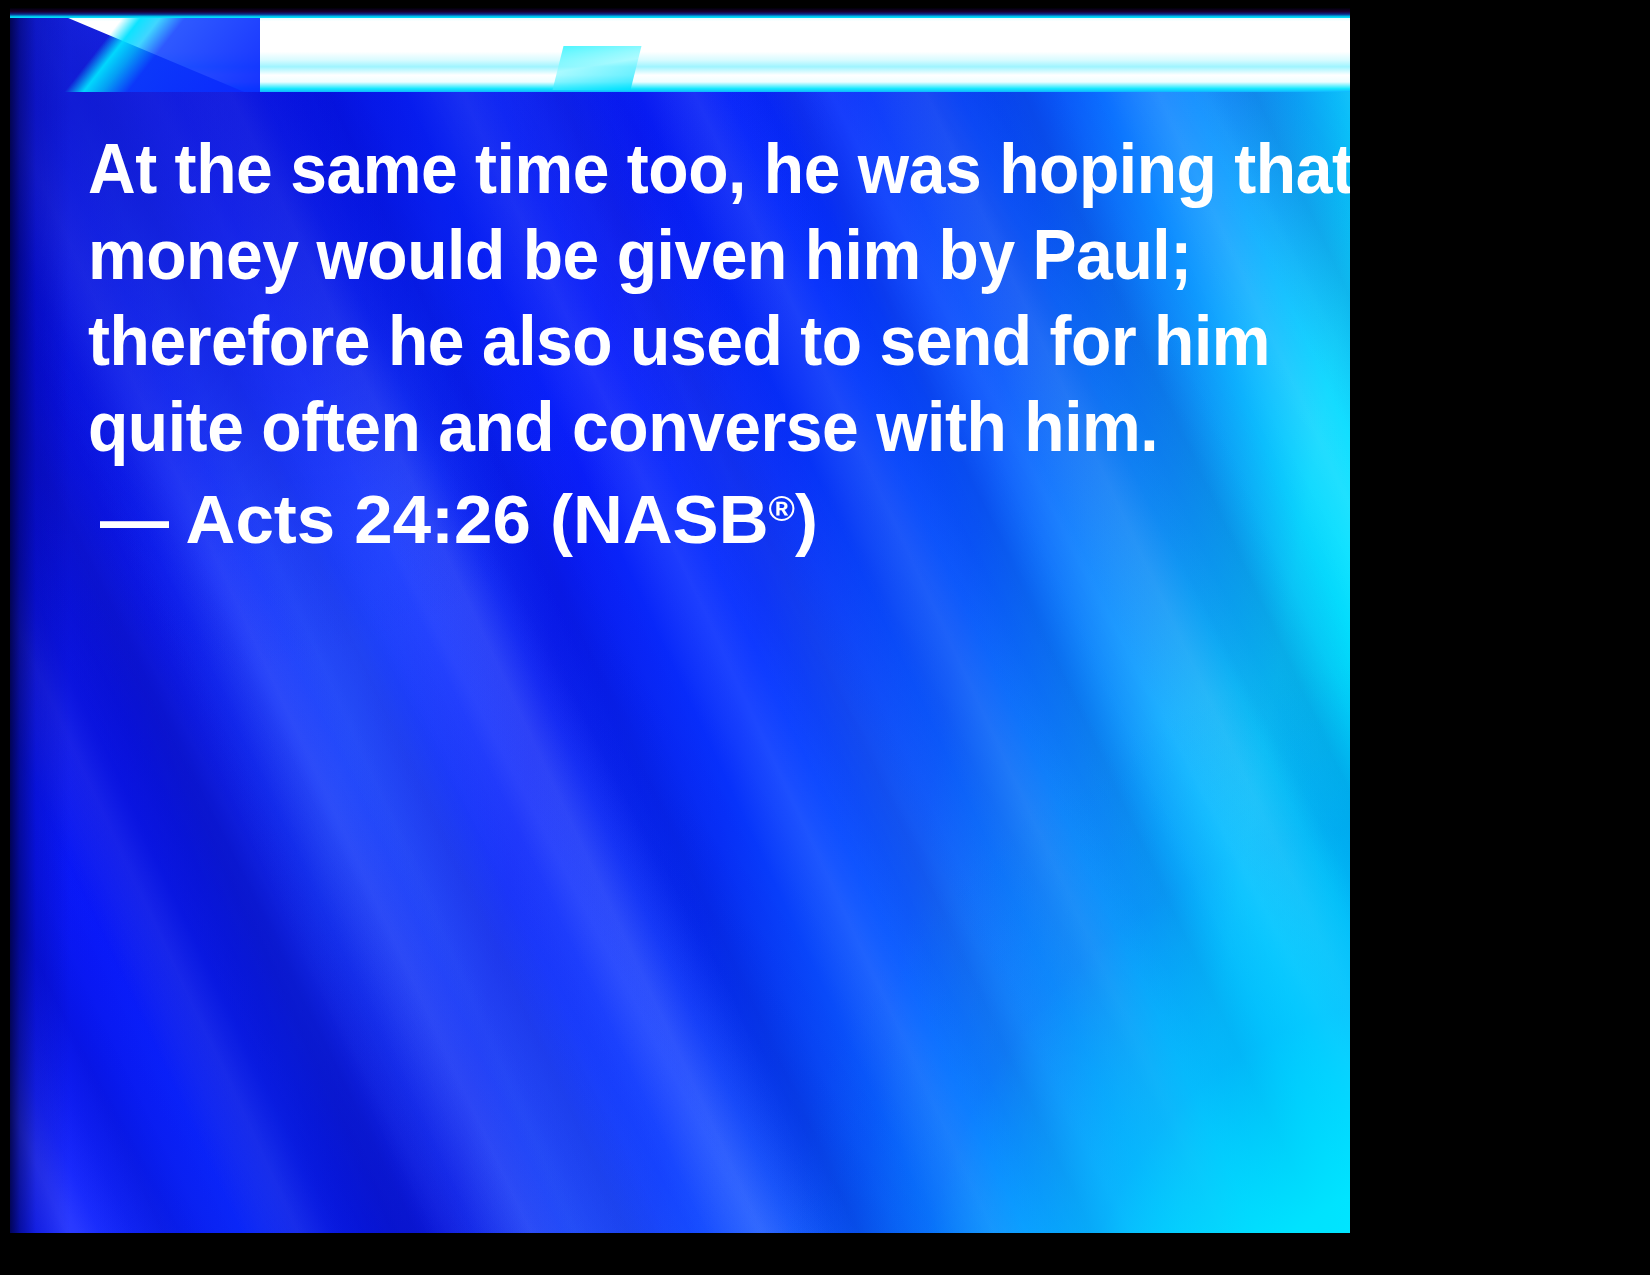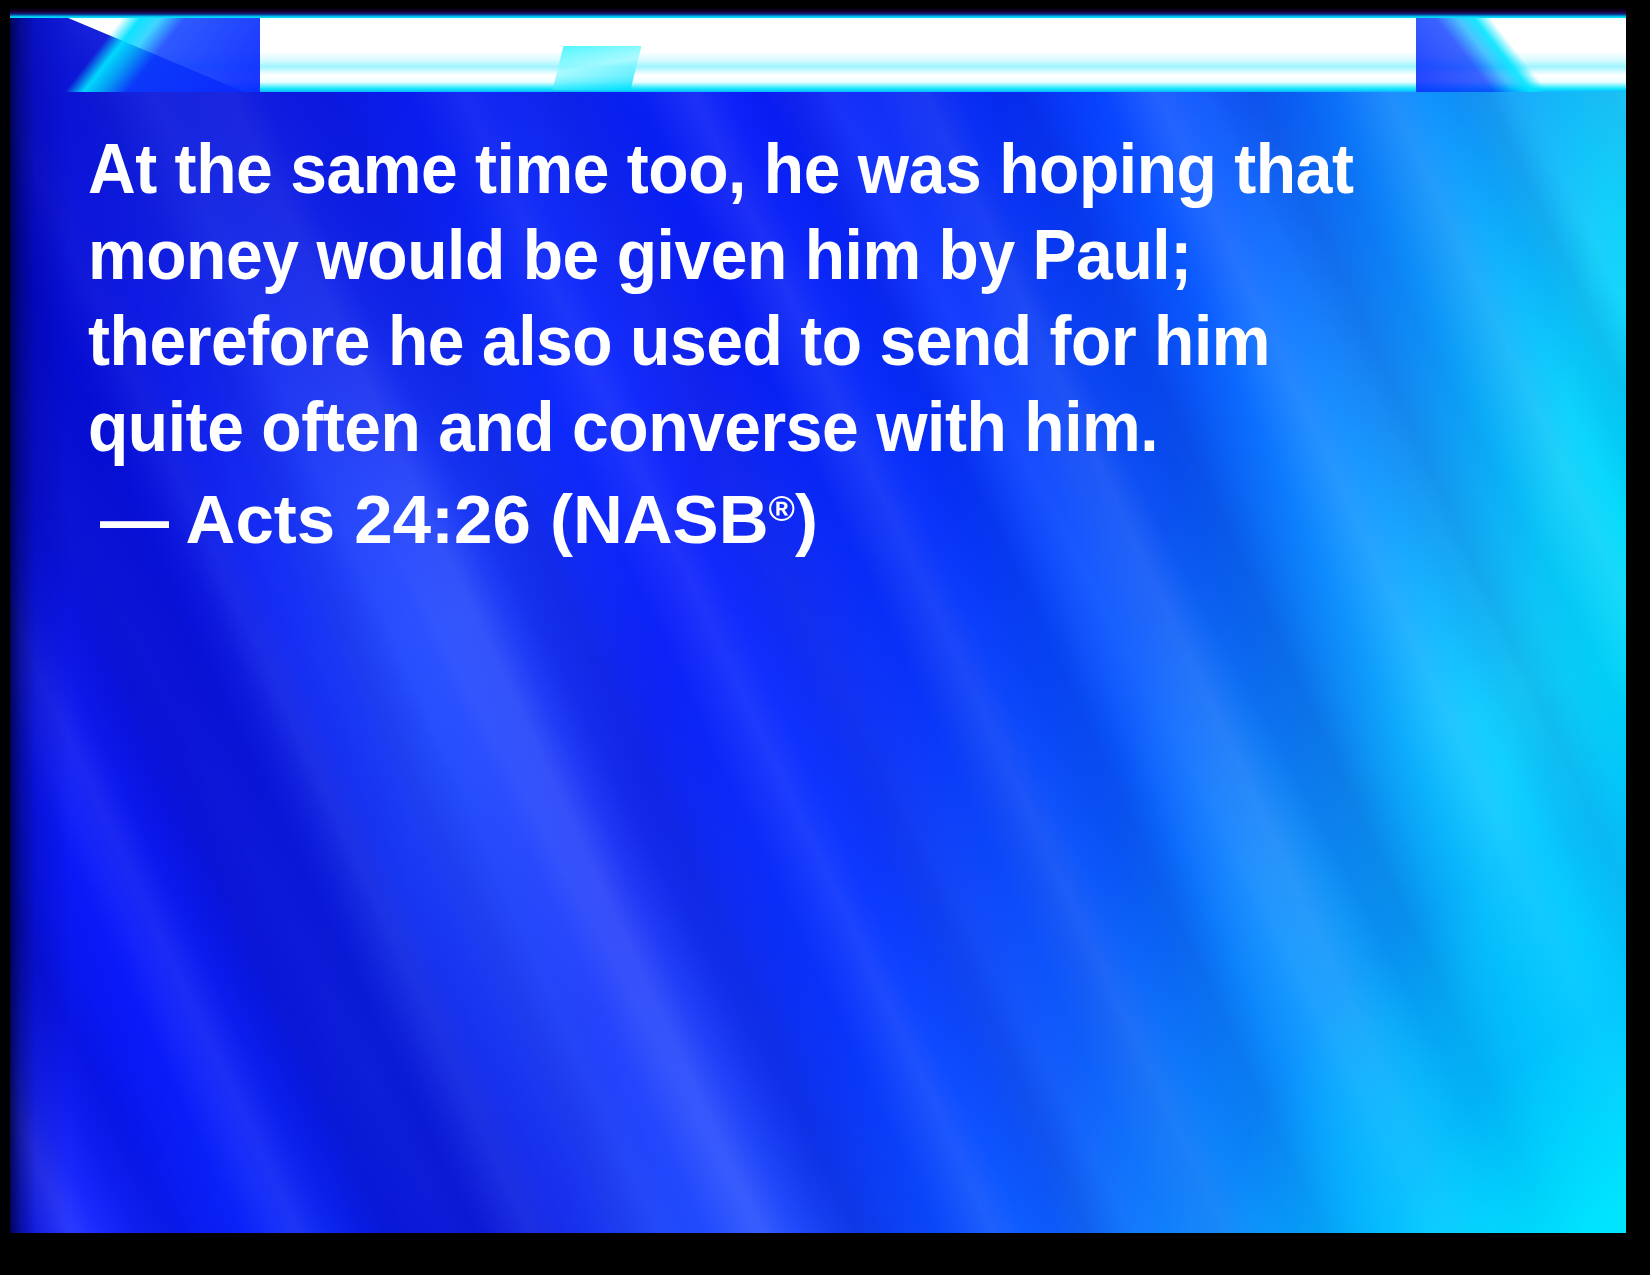--- a/index.html
+++ b/index.html
@@ -14,21 +14,21 @@
     background: #000000;
     overflow: hidden;
     font-family: "Liberation Sans", sans-serif;
   }
 
   
   #art {
     position: absolute;
     left: 10px;
     top: 8px;
-    width: 1616px;
+    width: 1340px;
     height: 1225px;
     overflow: hidden;
     background: #3b82f6;
   }
 
   
   .layer {
     position: absolute;
     inset: 0;
     pointer-events: none;

